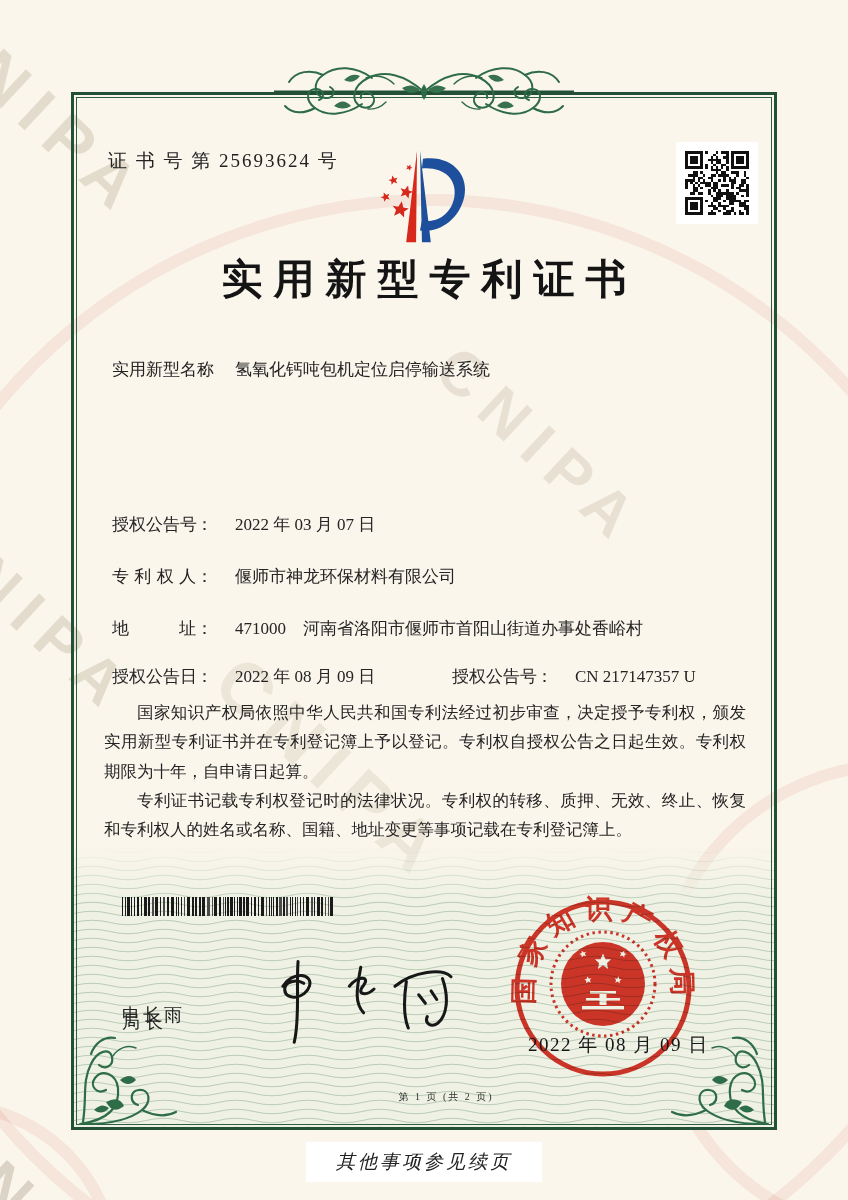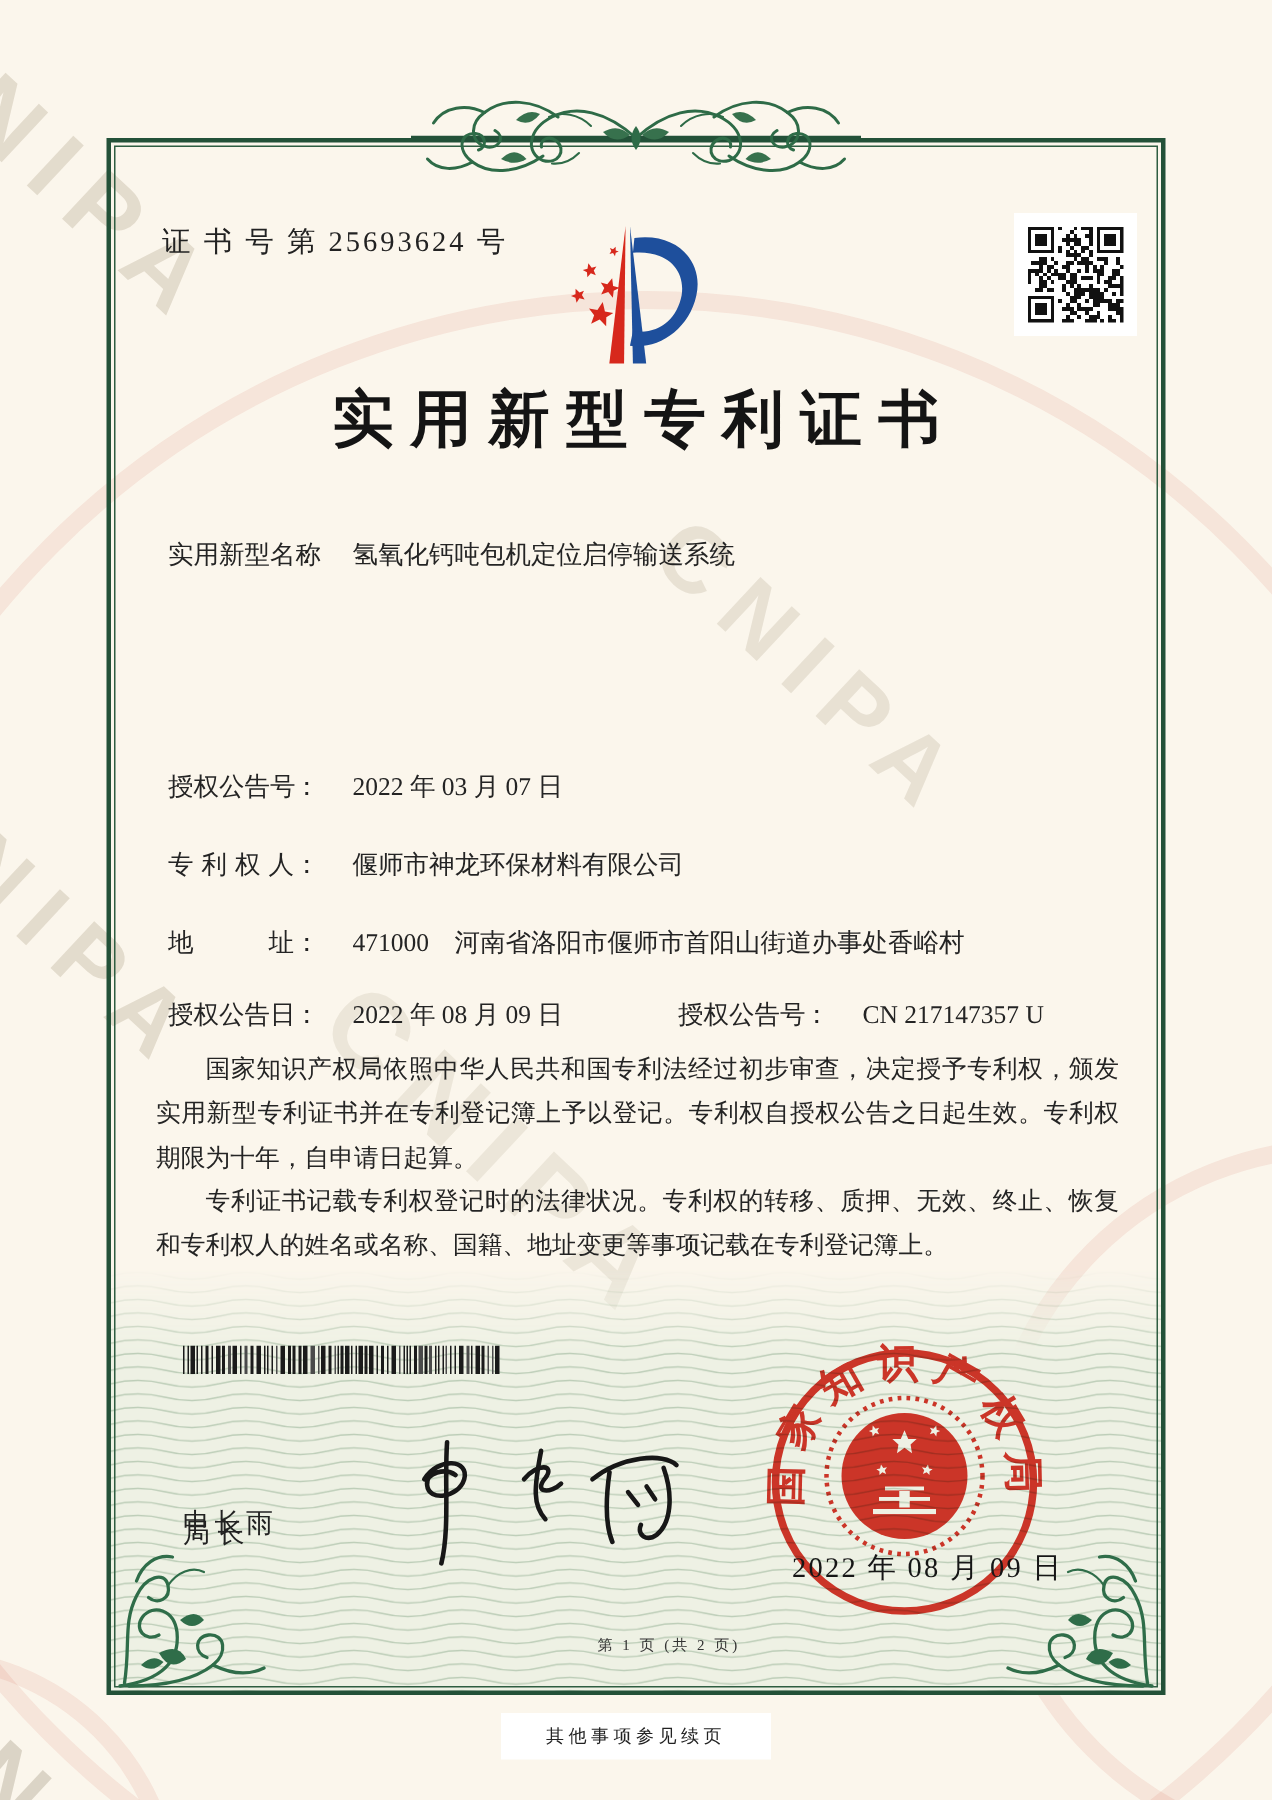--- a/index.html
+++ b/index.html
@@ -60,21 +60,21 @@
   
   .barcode{position:absolute;left:120px;top:897px;}
   .signer-title{position:absolute;left:122px;top:970px;font-size:18px;letter-spacing:5px;color:#222;margin-top:40px;}
   .signer-name{position:absolute;left:122px;top:1003px;font-size:18px;letter-spacing:3px;color:#222;}
   .signature{position:absolute;left:256px;top:952px;width:200px;height:95px;}
   .seal{position:absolute;left:503px;top:888px;width:200px;height:200px;mix-blend-mode:multiply;opacity:.93;}
   .seal-date{position:absolute;left:528px;top:1032px;font-size:19px;letter-spacing:1.5px;color:#161616;white-space:nowrap;}
   .page-num{position:absolute;left:0;right:0;top:1090px;text-align:center;font-size:10px;letter-spacing:2px;color:#333;margin-left:44px;}
   .cont-note{
     position:absolute;left:50%;top:1142px;transform:translateX(-50%);
-    background:#fff;padding:7px 30px;font-size:12px;letter-spacing:3px;color:#222;white-space:nowrap;
+    background:#fff;padding:7px 30px;font-size:19px;letter-spacing:3px;color:#222;white-space:nowrap;font-style:italic;
   }
 </style>
 </head>
 <body>
 
 <div class="page">
 
   <svg class="arcs" width="848" height="1200">
     <g fill="none" stroke="rgba(205,80,60,0.10)" stroke-width="12">
       <circle cx="430" cy="760" r="560"></circle>

